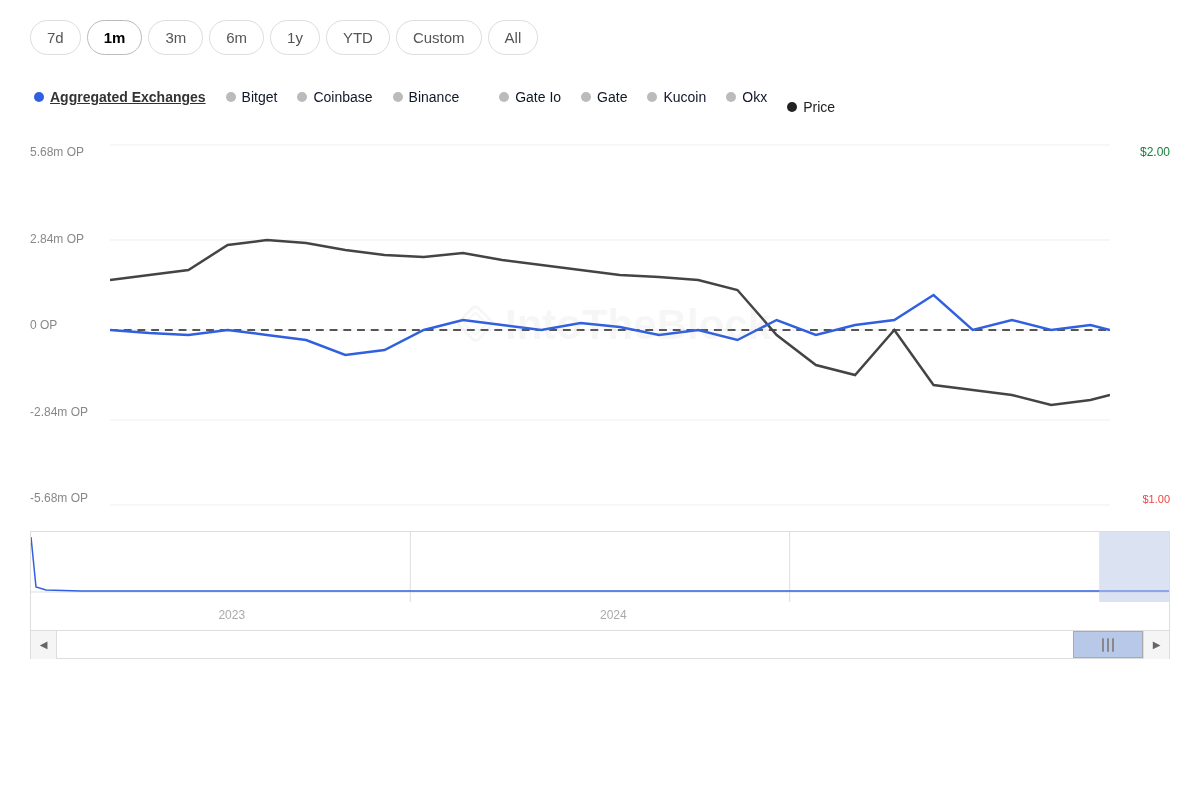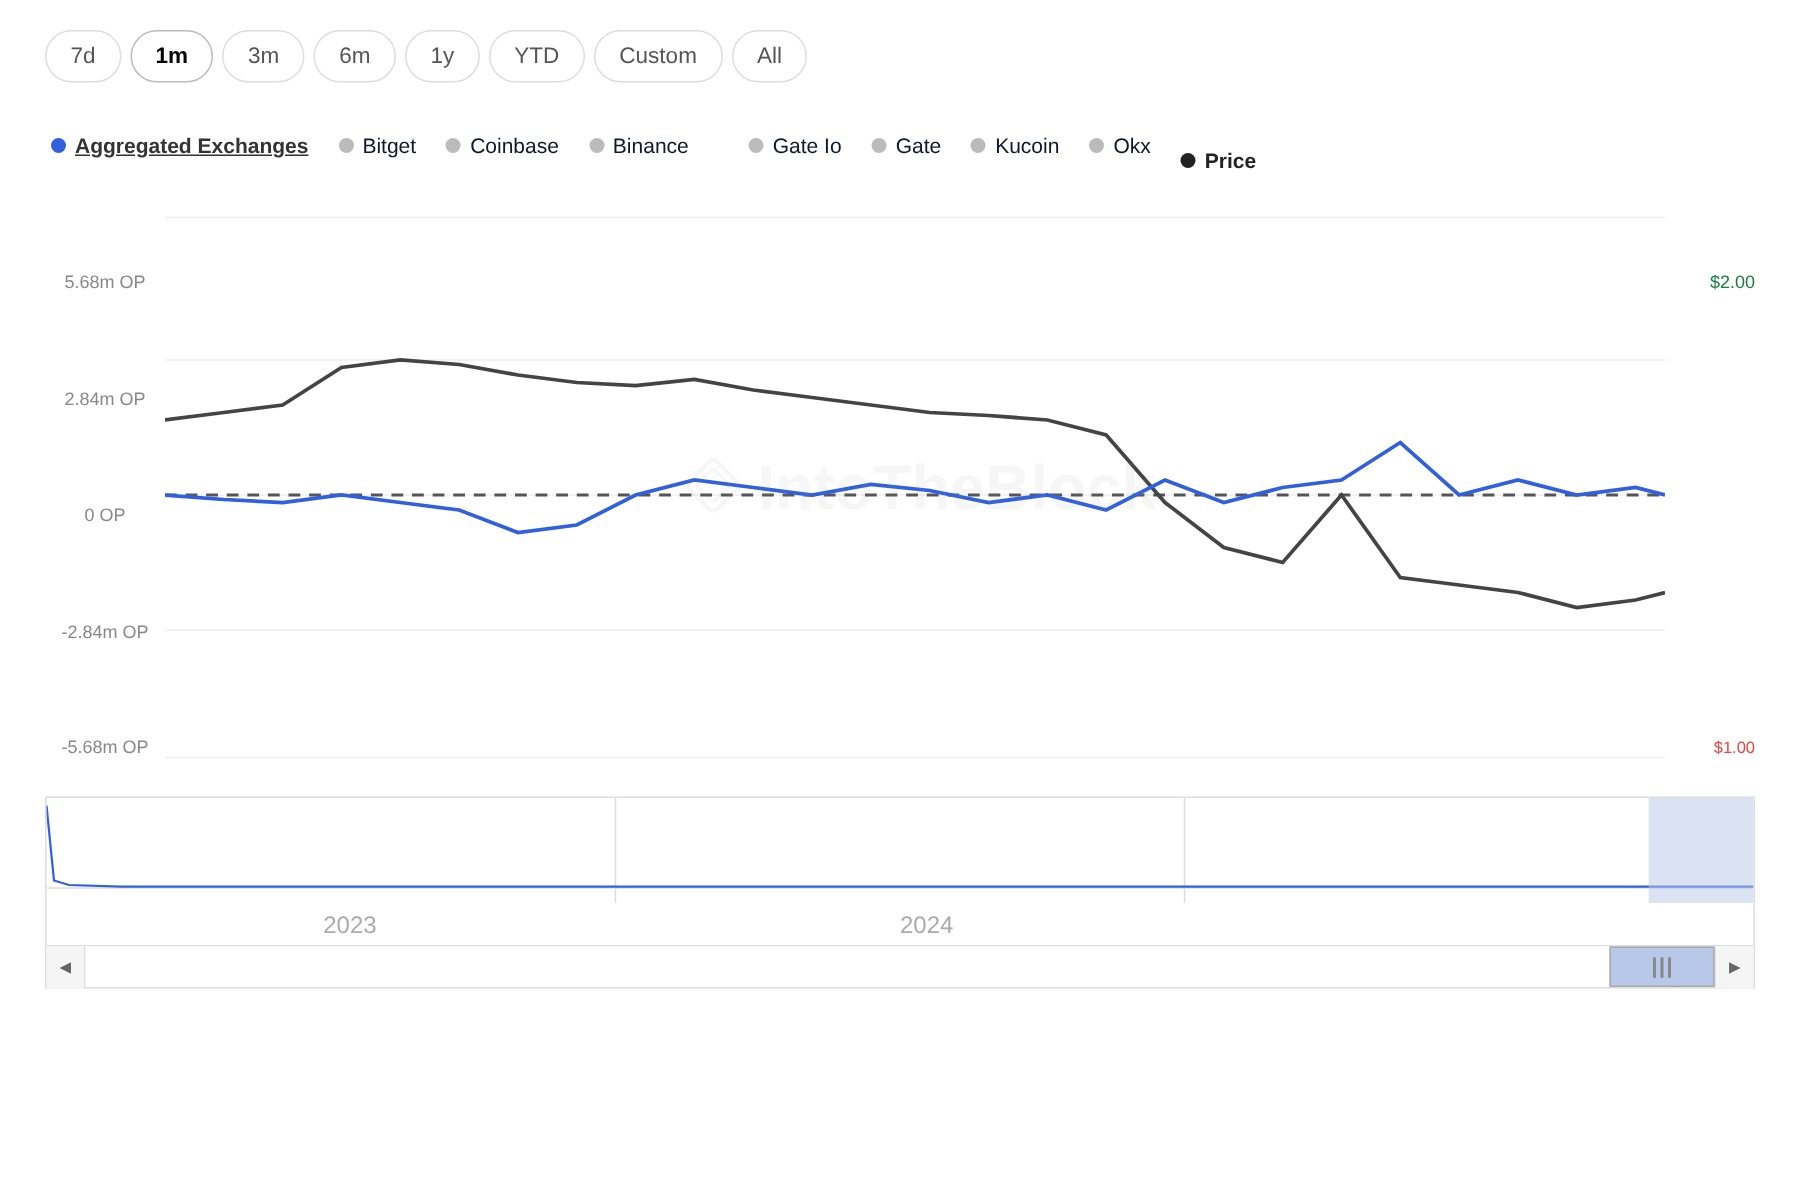--- a/index.html
+++ b/index.html
@@ -57,21 +57,21 @@
       color: #0f172a;
       cursor: pointer;
     }
     .legend-item.active {
       color: #333;
       font-weight: 600;
       text-decoration: underline;
     }
     .legend-item.price-active {
       color: #222;
-      font-weight: 700;
+      font-weight: 400;
       margin-top: 20px;
     }
     .legend-dot {
       width: 10px;
       height: 10px;
       border-radius: 50%;
     }
 
     
     .chart-wrapper {
@@ -96,22 +96,21 @@
       color: #999;
       white-space: nowrap;
       pointer-events: none;
       display: flex;
       align-items: center;
       gap: 6px;
     }
     .y-label {
       font-size: 12px;
       color: #888;
-      text-align: center;
-      margin-top: 36px;
+      text-align: left;
     }
 
     
     .x-axis {
       display: flex;
       justify-content: space-around;
       padding: 8px 60px 0 70px;
       font-size: 12px;
       color: #888;
     }
@@ -128,21 +127,21 @@
 
     .mini-chart-svg {
       width: 100%;
       height: 70px;
     }
 
     .mini-chart-labels {
       display: flex;
       justify-content: space-around;
       padding: 2px 10px;
-      font-size: 16px;
+      font-size: 12px;
       color: #aaa;
     }
 
     
     .scrollbar-area {
       display: flex;
       align-items: center;
       border: 1px solid #ddd;
       border-top: none;
       height: 28px;

